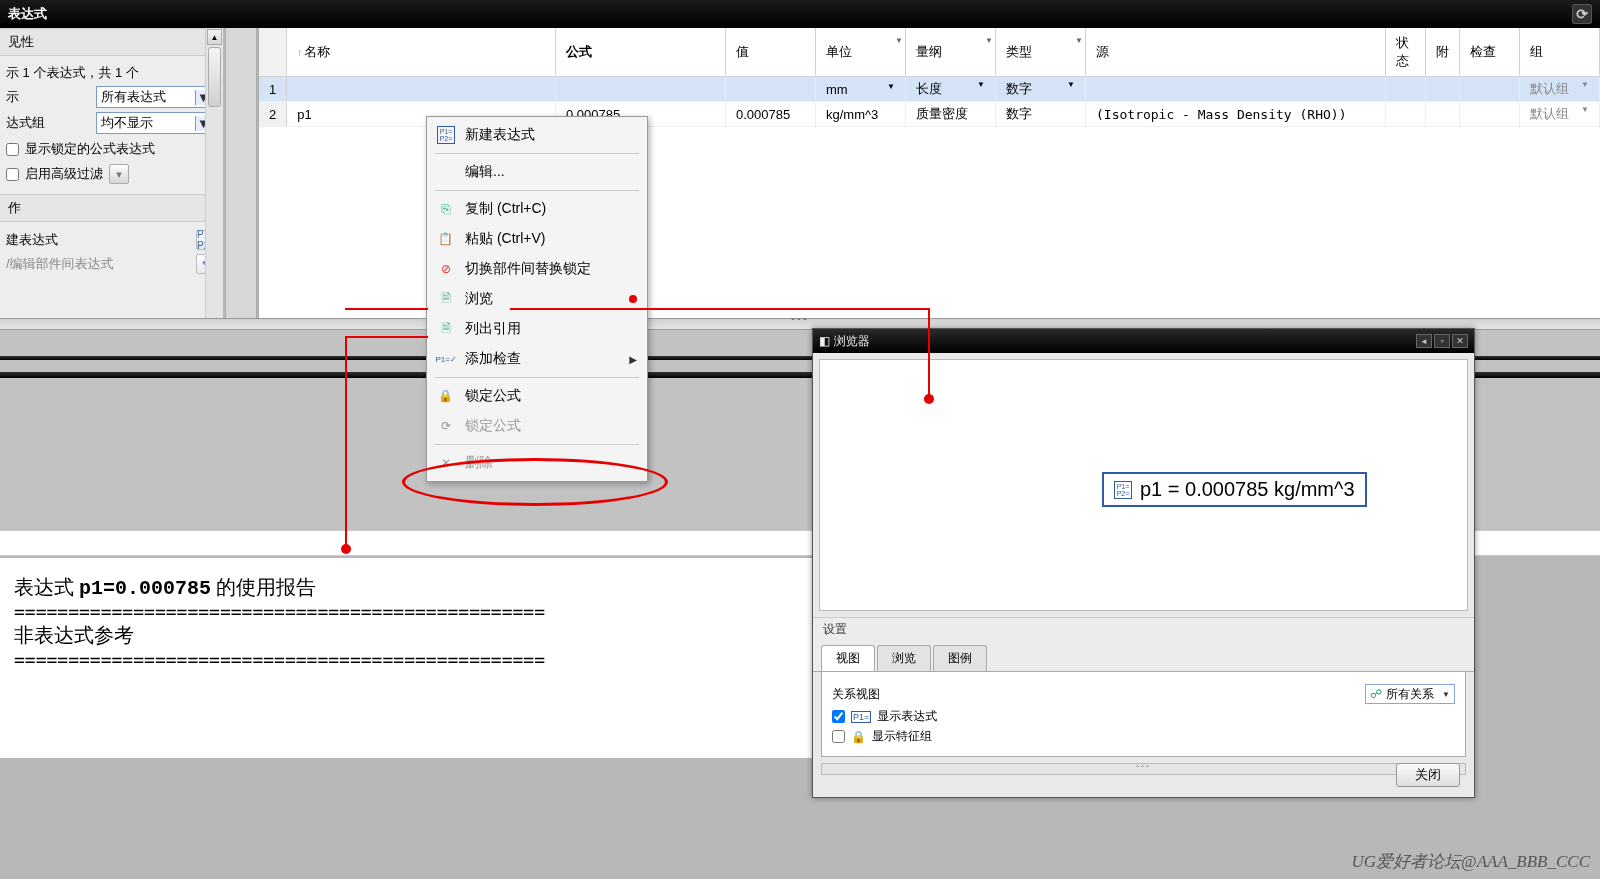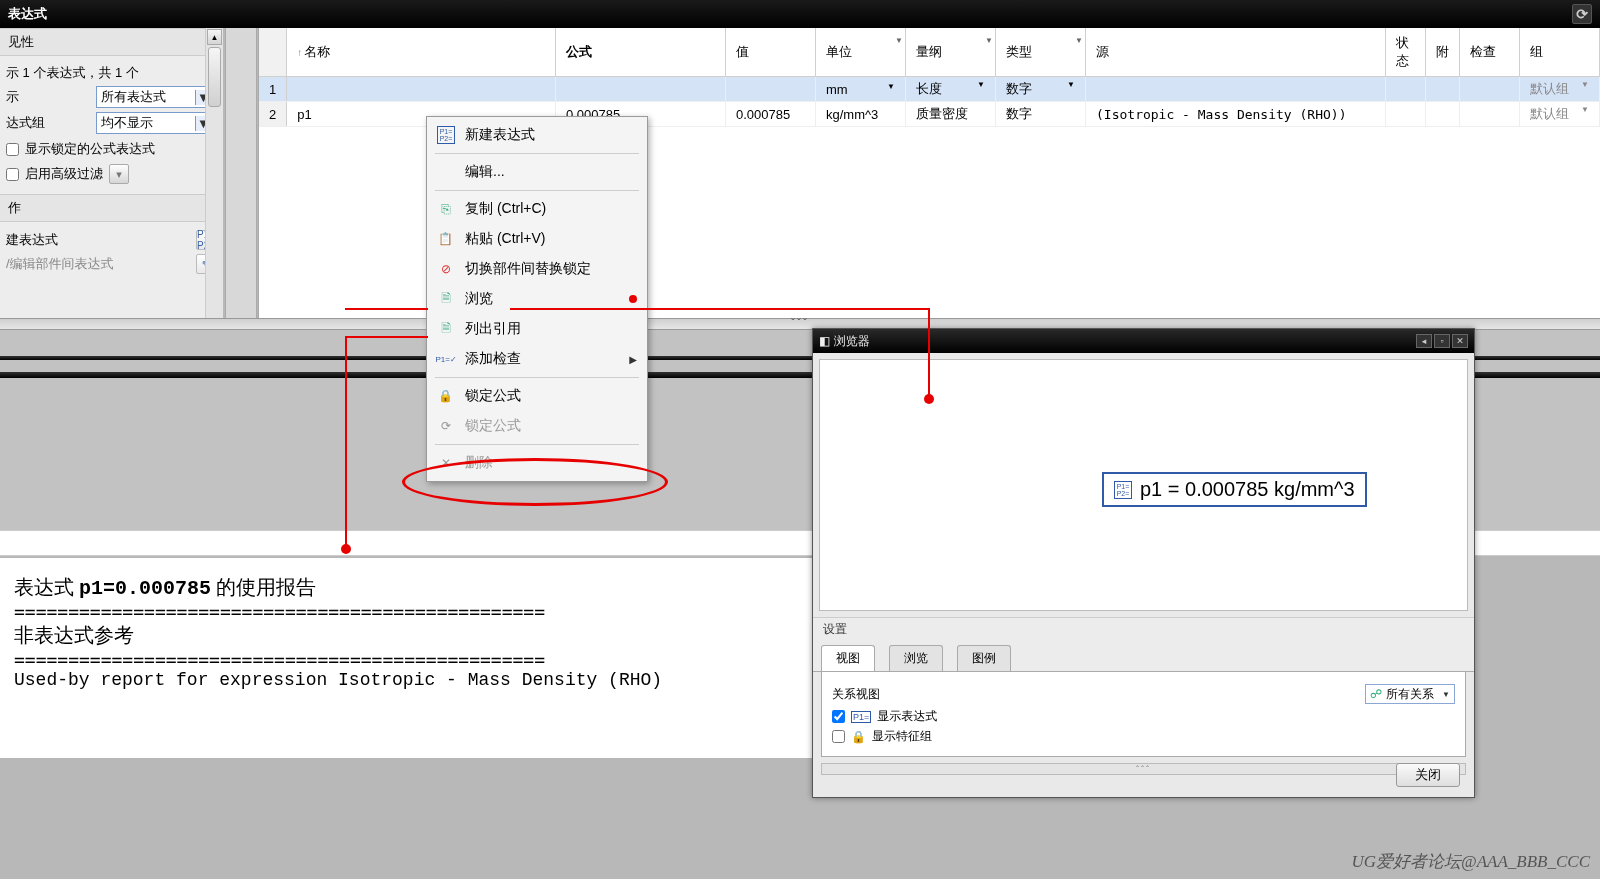--- a/index.html
+++ b/index.html
@@ -115,21 +115,21 @@
   z-index:40;
 }
 .browser-title{height:24px;background:linear-gradient(#2a2a2a,#000);color:#eee;display:flex;align-items:center;padding:0 6px;font-size:12px;justify-content:space-between;}
 .browser-title .wbtns{display:flex;gap:2px;}
 .wbtn{width:16px;height:14px;background:#333;border:1px solid #666;font-size:9px;color:#ccc;display:flex;align-items:center;justify-content:center;}
 .browser-canvas{margin:6px;height:252px;background:#fff;border:1px solid #bbb;position:relative;}
 .node-box{position:absolute;top:112px;left:282px;border:2px solid #2e5aa8;background:#fff;padding:4px 10px;font-size:20px;display:flex;align-items:center;gap:8px;font-family:Arial,sans-serif;}
 .node-box .ico{width:18px;height:18px;border:1px solid #2e5aa8;display:flex;flex-direction:column;font-size:7px;color:#2e5aa8;line-height:7px;align-items:center;justify-content:center;}
 .settings-hdr{padding:3px 10px;font-size:12px;color:#333;border-top:1px solid #ccc;background:#ececec;}
 .tabs{display:flex;gap:0;padding:4px 8px 0;border-bottom:1px solid #aaa;background:#ececec;}
-.tab{padding:4px 14px;background:#e3e3e3;border:1px solid #aaa;border-bottom:none;font-size:12px;margin-right:14px;border-radius:3px 3px 0 0;}
+.tab{padding:4px 14px;background:#e3e3e3;border:1px solid #aaa;border-bottom:none;font-size:12px;margin-right:2px;border-radius:3px 3px 0 0;}
 .tab.active{background:#fff;}
 .tabbody{background:#fff;margin:0 8px;border:1px solid #aaa;border-top:none;padding:8px 10px;font-size:12px;}
 .tabbody .row{display:flex;align-items:center;justify-content:space-between;margin:4px 0;}
 .mini-combo{display:flex;align-items:center;border:1px solid #8aa7d6;background:#fff;padding:0 4px;height:20px;}
 .mini-combo .ar{font-size:8px;margin-left:4px;color:#333;}
 .chk{display:flex;align-items:center;gap:6px;margin:3px 0;font-size:12px;}
 .chk input{width:13px;height:13px;}
 .collapse-grip{height:12px;background:#e4e4e4;border:1px solid #bbb;margin:6px 8px 0;display:flex;align-items:center;justify-content:center;color:#888;font-size:9px;letter-spacing:2px;}
 .btn-close{position:absolute;bottom:10px;right:14px;padding:2px 18px;background:linear-gradient(#fafafa,#dedede);border:1px solid #999;font-size:13px;border-radius:3px;}
 
@@ -311,21 +311,20 @@
 <div class="red-dot1"></div>
 <div class="red-line-h3"></div>
 <div class="red-line-v2"></div>
 <div class="red-dot2"></div>
 
 <div class="report">
   <div class="h"><span>表达式 </span><b style="font-family:'Courier New',monospace">p1=0.000785</b><span> 的使用报告</span></div>
   <div class="sep">=================================================</div>
   <div class="h2">非表达式参考</div>
   <div class="sep">=================================================</div>
-  <div class="mono">Used-by report for expression Isotropic - Mass Density (RHO)</div>
 </div>
 
 <div class="browser-win">
   <div class="browser-title">
     <span>◧ <span>浏览器</span></span>
     <span class="wbtns">
         <span class="wbtn">◂</span>
         <span class="wbtn">▫</span>
         <span class="wbtn">✕</span>
       </span>

